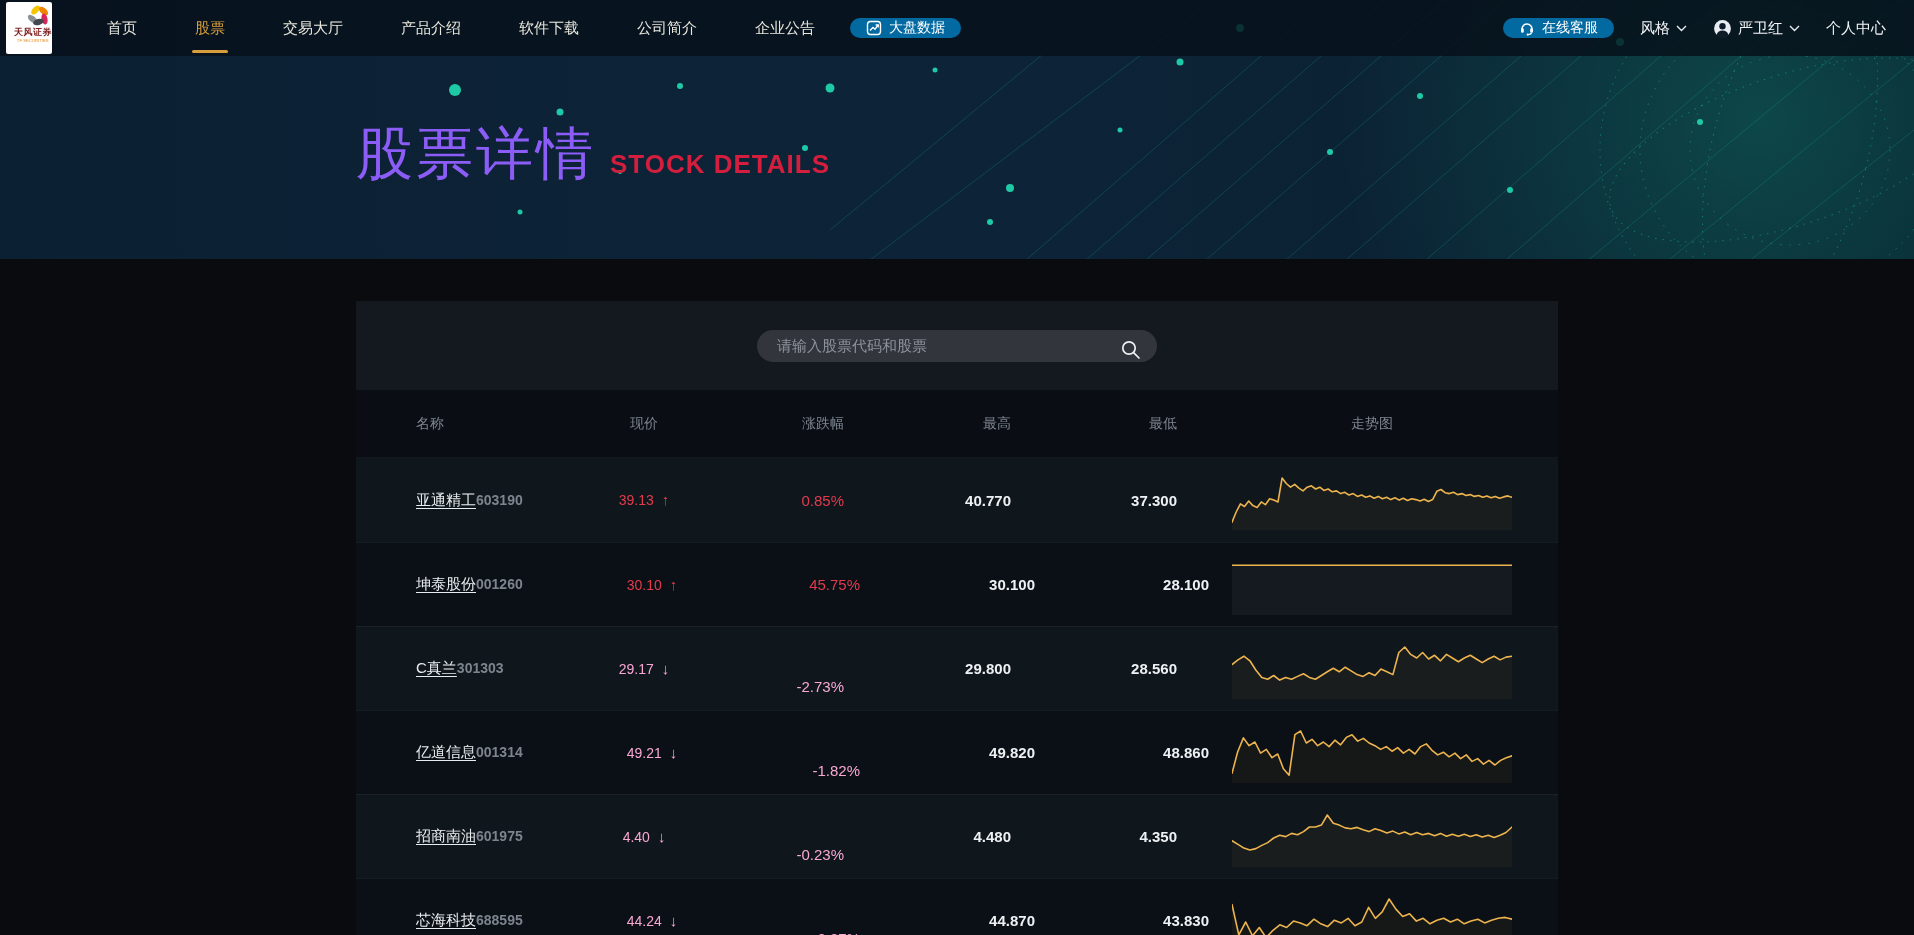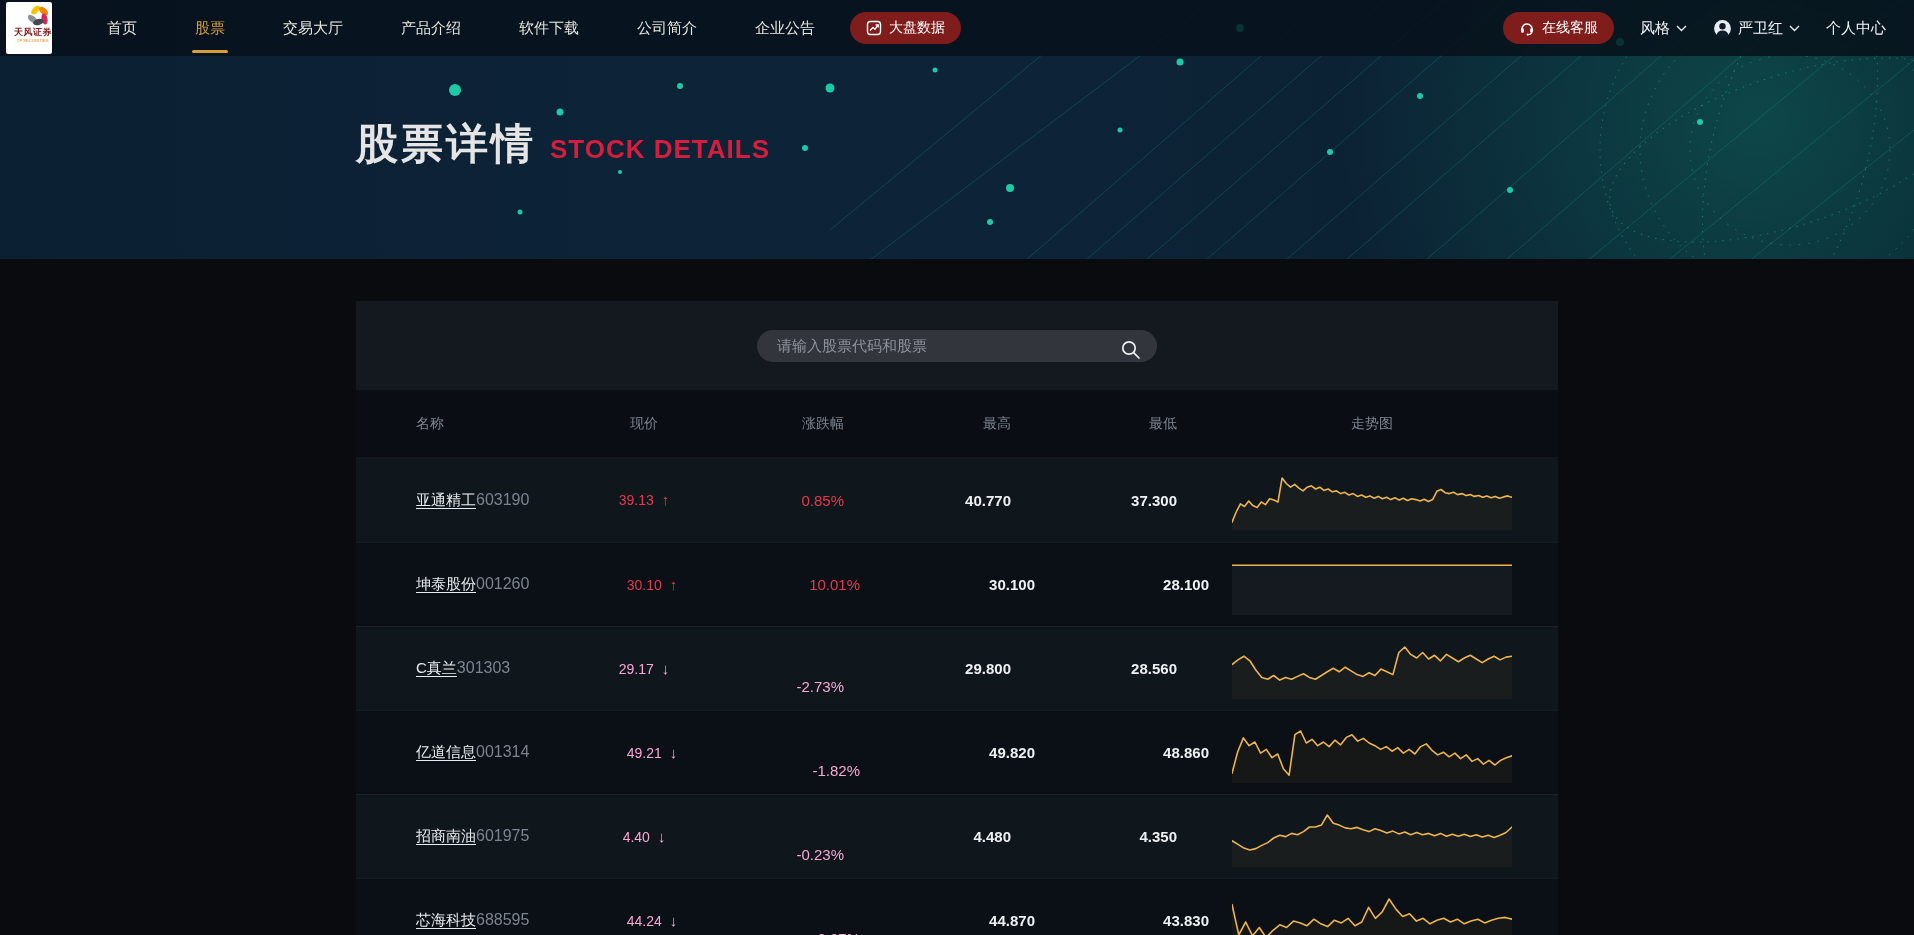--- a/index.html
+++ b/index.html
@@ -24,31 +24,31 @@
   .logo-text { font-size:9px; font-weight:bold; color:#7d1f1f; letter-spacing:0.5px; line-height:10px; }
   .logo-sub { font-size:5px; color:#e78a1e; transform:scale(0.85); line-height:6px; }
 
   .nav-items { display:flex; list-style:none; height:56px; align-items:center;gap:16px; }
   .nav-item { position:relative; height:56px; display:flex; align-items:center; padding:0 21px;
               font-size:15px; color:#e9e7dd; cursor:pointer; white-space:nowrap; }
   .nav-item.active { color:#d99e3c; }
   .nav-item.active::after { content:""; position:absolute; left:18px; right:18px; bottom:3px;
               height:3px; background:#d99e3c; border-radius:2px; }
 
-  .pill-btn { display:flex; align-items:center; gap:7px; height:32px; padding:0 16px; border:none;
-              border-radius:16px; background:#7f1d1d; color:#ffffff; font-size:14px; cursor:pointer;
+  .pill-btn { display:flex; align-items:center; gap:7px; height:20px; padding:0 16px; border:none;
+              border-radius:16px; background:#0369a1; color:#ffffff; font-size:14px; cursor:pointer;
               font-family:inherit; white-space:nowrap; }
   .mkt-btn { margin-left:14px; }
   .spacer { flex:1; }
   .nav-right { display:flex; align-items:center; gap:26px; margin-left:34px; color:#f2f4f6; }
   .nav-right-item { display:flex; align-items:center; gap:6px; font-size:15px; cursor:pointer; white-space:nowrap; }
 
   .banner-inner { position:relative; z-index:2; width:1202px; margin:0 auto; padding-top:60px; }
   .banner-titles { display:flex; align-items:baseline; gap:14px; }
-  .banner-titles h1 { color:#e5e5e5; font-size:42px; font-weight:700; letter-spacing:3px; }
+  .banner-titles h1 { color:#8b5cf6; font-size:57px; font-weight:400; letter-spacing:3px; }
   .banner-en { color:#d41e3e; font-size:26px; font-weight:bold; letter-spacing:1px; }
 
   
   main { position:relative; }
   .card { width:1202px; margin:42px auto 0; background:#14191f; }
   .search-wrap { height:89px; display:flex; align-items:center; justify-content:center; }
   .search-box { position:relative; width:400px; height:32px; }
   .search-box input { width:100%; height:100%; border:none; outline:none; border-radius:20px;
         background:#32353b; color:#e8eaec; font-size:15px; padding:0 48px 0 20px; font-family:inherit; }
   .search-box input::placeholder { color:#8d939c; }
@@ -62,21 +62,21 @@
   .trow + .trow { border-top:1px solid rgba(255,255,255,0.05); }
   .thead { border-bottom:1px solid rgba(255,255,255,0.04); }
 
   .c-name { padding-left:60px; text-align:left; }
   .c-num { text-align:right; }
   .c-price { padding-right:0;text-align:center; }
   .c-spark { display:flex; justify-content:flex-end; padding-right:46px; }
   .h-spark { text-align:center; padding-left:55px; padding-right:46px; }
 
   .sname { color:#e9ecef; font-size:15px; text-decoration:underline; text-underline-offset:3px; cursor:pointer; }
-  .scode { color:#7d848e; font-size:16px; }
+  .scode { color:#7d848e; font-size:14px;font-weight:bold; }
   .price-val { font-size:14px; }
   .arrow { font-size:15px; margin-left:8px; }
   .up { color:#e23b4e; }
   .down { color:#f9a8d4;margin-top:36px; }
   .chg { font-size:15px; }
   .hl { color:#eef1f4; font-size:15px; font-weight:bold; }
   .sparksvg { display:block; }
 </style>
 </head>
 <body>
@@ -250,21 +250,21 @@
             <div class="c-spark">
               <svg width="280" height="60" viewBox="0 0 280 60" class="sparksvg">
                 <polygon points="0.0,52.2 4.2,42.0 8.4,33.8 12.5,36.5 16.7,31.0 20.9,35.6 25.1,37.4 29.3,31.9 33.4,34.7 37.6,28.7 41.8,30.1 46.0,31.9 50.1,8.0 54.3,13.5 58.5,17.2 62.7,14.4 66.9,18.1 71.0,20.9 75.2,17.2 79.4,15.8 83.6,19.0 87.8,17.2 91.9,20.4 96.1,19.0 100.3,21.8 104.5,20.9 108.7,23.6 112.8,22.3 117.0,25.0 121.2,23.6 125.4,26.4 129.6,25.0 133.7,27.3 137.9,25.9 142.1,28.2 146.3,26.4 150.4,28.7 154.6,27.3 158.8,29.6 163.0,27.8 167.2,30.1 171.3,28.2 175.5,30.5 179.7,28.7 183.9,29.6 188.1,31.0 192.2,29.2 196.4,31.5 200.6,29.6 204.8,21.3 209.0,19.5 213.1,22.7 217.3,23.6 221.5,22.3 225.7,24.6 229.9,23.6 234.0,25.5 238.2,24.6 242.4,26.4 246.6,25.5 250.7,27.3 254.9,25.9 259.1,27.8 263.3,26.4 267.5,28.2 271.6,26.9 275.8,25.9 280.0,27.3 280,60 0,60" fill="rgba(237,180,78,0.05)"></polygon>
                 <polyline points="0.0,52.2 4.2,42.0 8.4,33.8 12.5,36.5 16.7,31.0 20.9,35.6 25.1,37.4 29.3,31.9 33.4,34.7 37.6,28.7 41.8,30.1 46.0,31.9 50.1,8.0 54.3,13.5 58.5,17.2 62.7,14.4 66.9,18.1 71.0,20.9 75.2,17.2 79.4,15.8 83.6,19.0 87.8,17.2 91.9,20.4 96.1,19.0 100.3,21.8 104.5,20.9 108.7,23.6 112.8,22.3 117.0,25.0 121.2,23.6 125.4,26.4 129.6,25.0 133.7,27.3 137.9,25.9 142.1,28.2 146.3,26.4 150.4,28.7 154.6,27.3 158.8,29.6 163.0,27.8 167.2,30.1 171.3,28.2 175.5,30.5 179.7,28.7 183.9,29.6 188.1,31.0 192.2,29.2 196.4,31.5 200.6,29.6 204.8,21.3 209.0,19.5 213.1,22.7 217.3,23.6 221.5,22.3 225.7,24.6 229.9,23.6 234.0,25.5 238.2,24.6 242.4,26.4 246.6,25.5 250.7,27.3 254.9,25.9 259.1,27.8 263.3,26.4 267.5,28.2 271.6,26.9 275.8,25.9 280.0,27.3" fill="none" stroke="#edb44e" stroke-width="1.6" stroke-linejoin="round" stroke-linecap="round"></polyline>
               </svg>
             </div>
           </div>
           <div class="trow alt1">
             <div class="c-name"><span class="sname">坤泰股份</span><span class="scode">001260</span></div>
             <div class="c-num c-price"><span class="price-val up">30.10</span><span class="arrow up">↑</span></div>
-            <div class="c-num chg up">10.01%</div>
+            <div class="c-num chg up">45.75%</div>
             <div class="c-num hl">30.100</div>
             <div class="c-num hl">28.100</div>
             <div class="c-spark">
               <svg width="280" height="60" viewBox="0 0 280 60" class="sparksvg">
                 <polygon points="0.0,10.3 93.3,10.3 186.7,10.3 280.0,10.3 280,60 0,60" fill="rgba(205,215,225,0.05)"></polygon>
                 <polyline points="0.0,10.3 93.3,10.3 186.7,10.3 280.0,10.3" fill="none" stroke="#edb44e" stroke-width="1.6" stroke-linejoin="round" stroke-linecap="round"></polyline>
               </svg>
             </div>
           </div>
           <div class="trow alt0">

